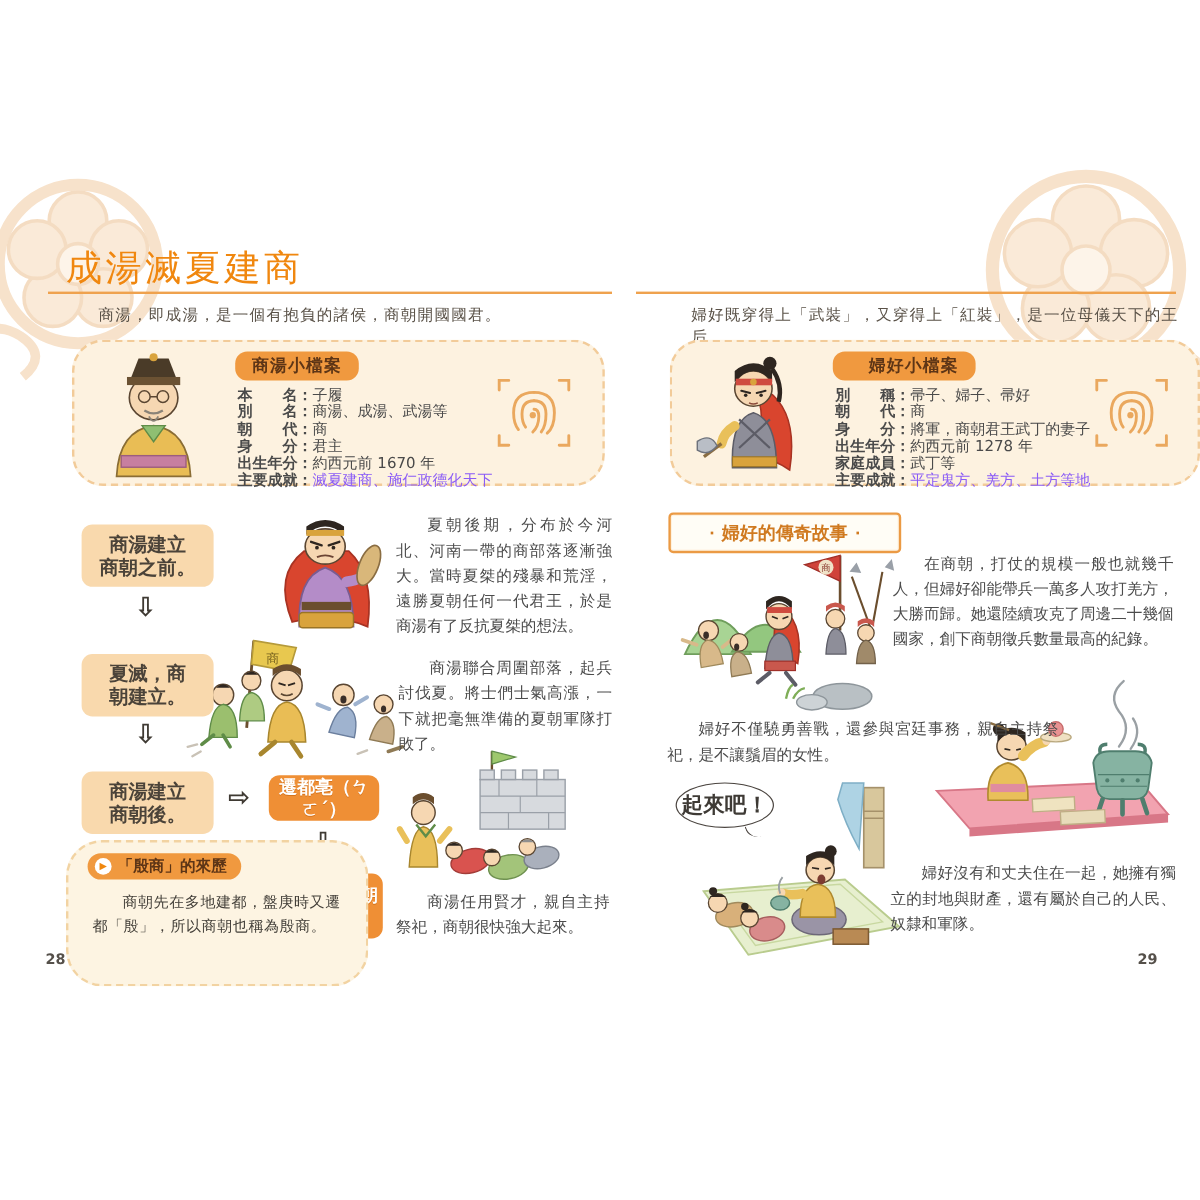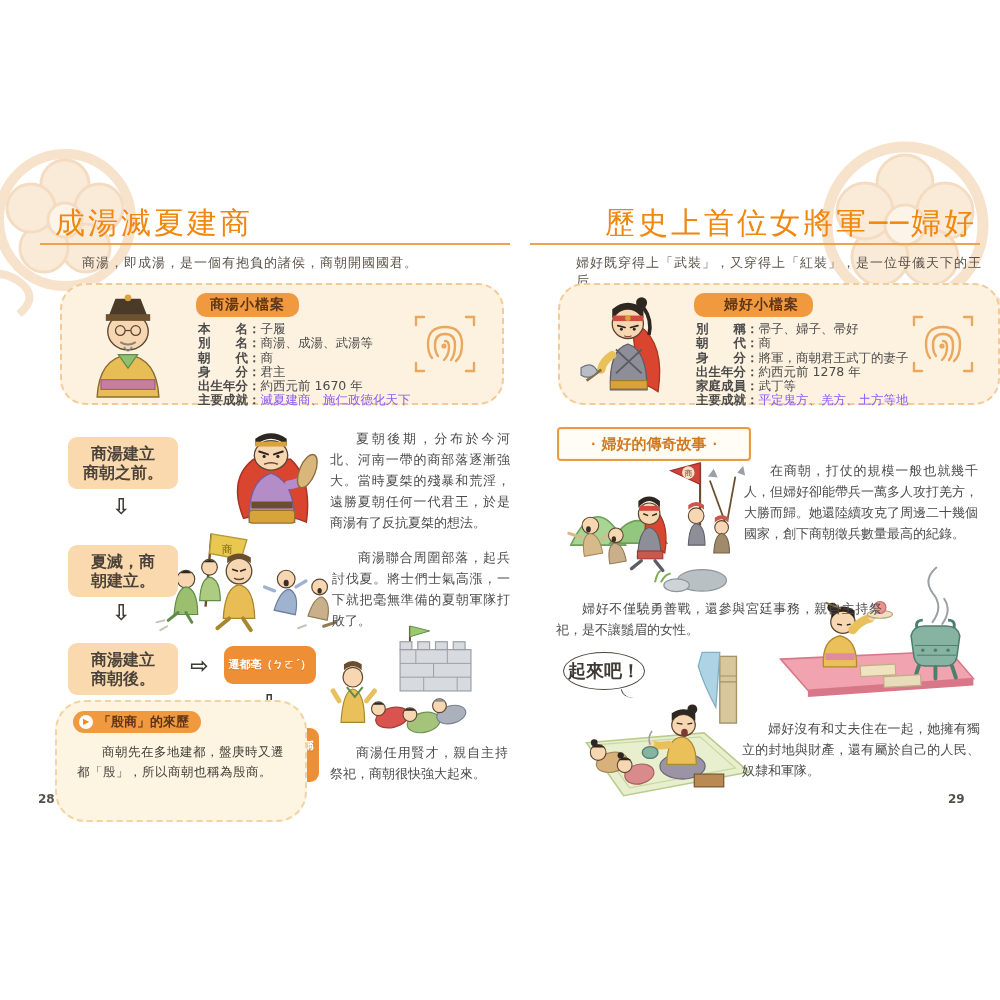--- a/index.html
+++ b/index.html
@@ -24,21 +24,21 @@
   .fields{position:absolute;font-size:12.5px;line-height:13.8px;}
   .frow{display:flex;margin-bottom:.5px;}
   .flab{white-space:pre;color:#4a4a4a;font-weight:bold;}
   .fval{color:#4a4a4a;}
   .fval.hl{color:#8b5cf6;font-weight:normal;}
 
   
   .fbox{background:#f9d9ad;border-radius:9px;color:#4b4339;font-weight:bold;font-size:16px;
         line-height:19px;display:flex;align-items:center;justify-content:center;text-align:center;
         white-space:pre-line;z-index:2;}
-  .obox{background:#ef8f35;border-radius:9px;color:#ffffff;font-weight:bold;font-size:11px;
+  .obox{background:#ef8f35;border-radius:9px;color:#ffffff;font-weight:bold;font-size:15px;
         line-height:18px;display:flex;align-items:center;justify-content:center;text-align:center;
         z-index:2;padding:2px 4px;box-sizing:border-box;text-shadow:0 1px 0 #d4731d;}
   .arrow{color:#3f3a33;font-size:22px;line-height:22px;z-index:2;font-weight:bold;}
 
   
   .para{font-size:13px;line-height:21px;text-indent:2em;text-align:justify;color:#4c4c4c;z-index:2;}
 
   
   .note{background:#fdf4e2;border:2px dashed #f2d3a2;border-radius:30px;z-index:2;}
   .nbadge{position:absolute;left:16px;top:9px;background:#f0993f;border-radius:12px;color:#5d3516;
@@ -251,21 +251,20 @@
   <div class="abs note" style="left:55px;top:700px;width:248px;height:118px;">
     <div class="nbadge">
       <span class="nplay">▶</span>
       <span>「殷商」的來歷</span>
     </div>
     <div class="ntext">商朝先在多地建都，盤庚時又遷都「殷」，所以商朝也稱為殷商。</div>
   </div>
 
   <div class="abs pagenum" style="left:38px;top:792px;">28</div>
 
-  <div class="abs ptitle" style="left:540px;top:203px;width:437px;text-align:right;">歷史上首位女將軍──婦好</div>
   <div class="abs rule" style="left:530px;top:243px;width:450px;"></div>
   <div class="abs intro" style="left:576px;top:254px;width:420px;">婦好既穿得上「武裝」，又穿得上「紅裝」，是一位母儀天下的王后。</div>
 
   <div class="abs card" style="left:558px;top:283px;width:438px;height:118px;">
     <svg class="abs" style="left:14px;top:4px;" width="104" height="110" viewBox="0 0 110 120">
       <path d="M70,40 Q98,60 90,112 Q70,98 52,104 Q70,80 62,48 Z" fill="#d9452e" stroke="#a83323" stroke-width="1.4"></path>
       <path d="M38,110 Q36,66 57,60 Q78,66 78,110 Z" fill="#8e8e99" stroke="#5c5c66" stroke-width="1.4"></path>
       <path d="M44,66 L72,92 M72,66 L44,92" stroke="#5c5c66" stroke-width="2"></path>
       <rect x="38" y="100" width="40" height="9" fill="#d9a33c" stroke="#9a7425" stroke-width="1"></rect>
       <path d="M40,72 q-10,6 -12,16" fill="none" stroke="#e9c05a" stroke-width="9" stroke-linecap="round"></path>

